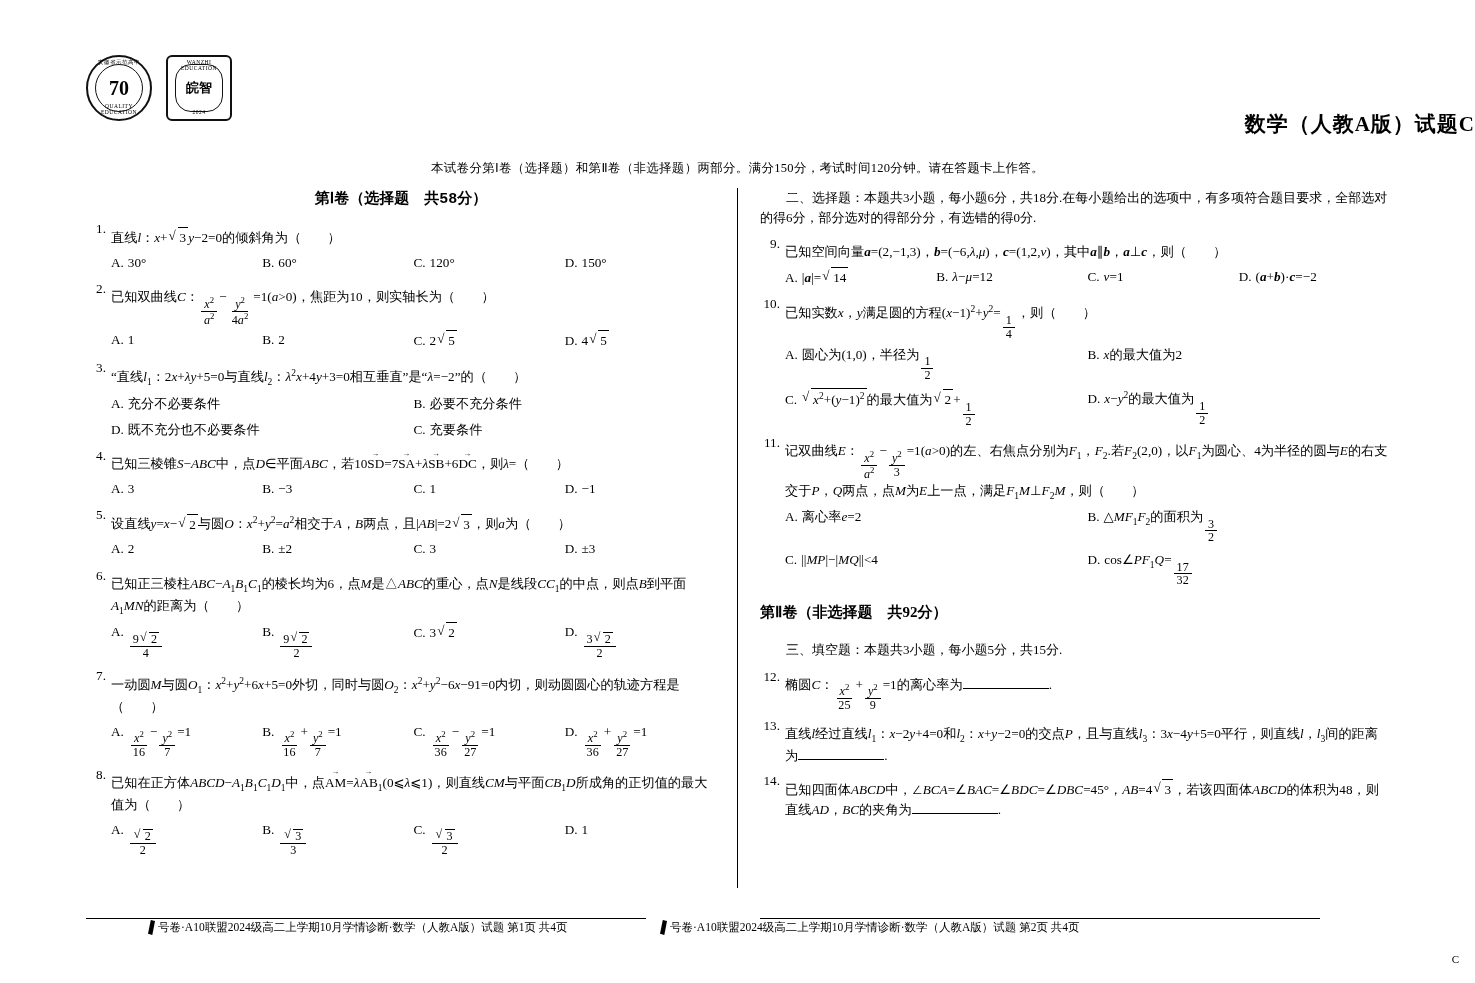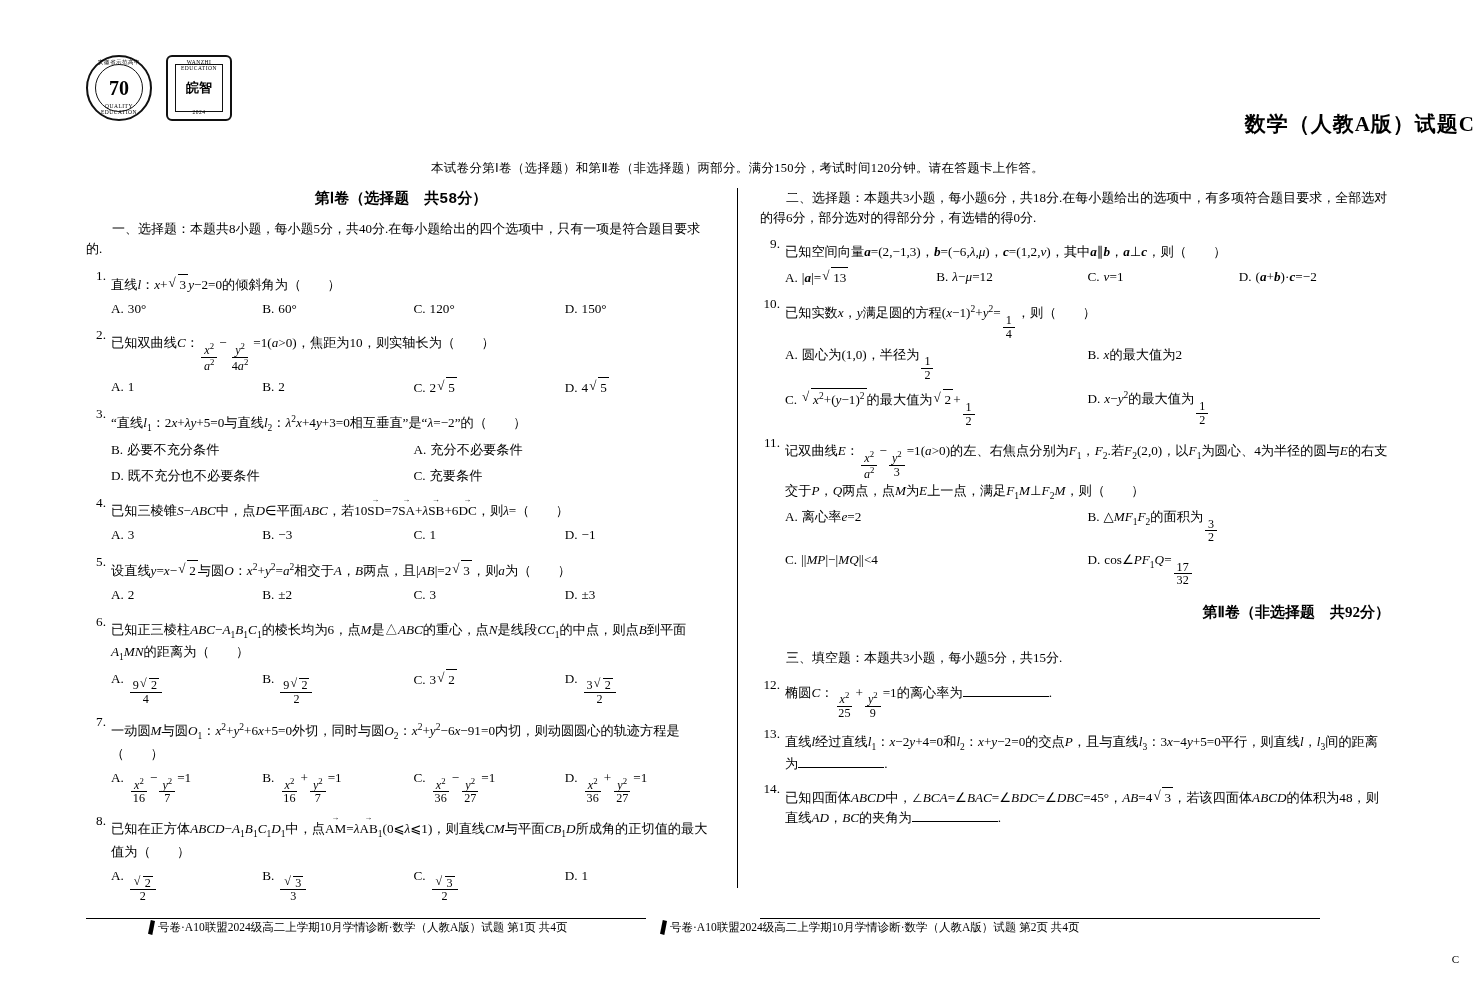--- a/index.html
+++ b/index.html
@@ -28,21 +28,21 @@
     font-family:"Liberation Serif",serif;
     position:relative;
   }
   .logo .inner{
     width:46px;height:46px;border-radius:50%;
     border:1px solid #111;
     display:flex;align-items:center;justify-content:center;
     font-size:20px;font-weight:bold;
   }
   .logo2{border-radius:6px;}
-  .logo2 .inner{border-radius:0;font-size:13px;}
+  .logo2 .inner{border-radius:16px;font-size:13px;}
   .logo .ring-text{position:absolute;font-size:5.5px;letter-spacing:0.5px;}
   .rt-top{top:3px;}
   .rt-bot{bottom:3px;}
 
   .title-main{
     position:absolute;left:0;right:0;top:62px;
     text-align:center;
     font-size:27px;font-weight:bold;
     font-family:"Liberation Serif",serif;
     letter-spacing:0.5px;
@@ -136,21 +136,21 @@
   .footer.right{left:660px;}
   .footer-line{
     position:absolute;height:1px;background:#000;bottom:64px;
   }
   .fl-left{left:86px;width:560px;}
   .fl-right{left:760px;width:560px;}
   .corner-c{
     position:absolute;right:16px;bottom:18px;font-size:11px;
   }
   .sec2-title{
-    text-align:right;font-weight:bold;font-size:15px;margin:14px 0 24px 0;
+    text-align:left;font-weight:bold;font-size:15px;margin:14px 0 16px 0;
   }
   .blank{display:inline-block;border-bottom:1px solid #000;width:86px;}
 </style>
 </head>
 <body>
 
 <div class="page">
 
   <div class="logos">
     <div class="logo">
@@ -165,21 +165,20 @@
     </div>
   </div>
 
   <div class="title-sub">数学（人教A版）试题C</div>
   <div class="notice">本试卷分第Ⅰ卷（选择题）和第Ⅱ卷（非选择题）两部分。满分150分，考试时间120分钟。请在答题卡上作答。</div>
 
   <div class="divider"></div>
 
   <div class="col col-left">
     <div class="sec-title">第Ⅰ卷（选择题　共58分）</div>
-    <div class="instr">一、选择题：本题共8小题，每小题5分，共40分.在每小题给出的四个选项中，只有一项是符合题目要求的.</div>
 
     <div class="q">
       <span class="num">1.</span>
       <span class="body">直线<i>l</i>：<i>x</i>+<span class="sq"><span>3</span></span><i>y</i>−2=0的倾斜角为（　　）</span>
     </div>
     <div class="opts four">
       <div><span class="lab">A.</span><span>30°</span></div>
       <div><span class="lab">B.</span><span>60°</span></div>
       <div><span class="lab">C.</span><span>120°</span></div>
       <div><span class="lab">D.</span><span>150°</span></div>
@@ -200,22 +199,22 @@
       <div><span class="lab">B.</span>2</div>
       <div><span class="lab">C.</span>2<span class="sq"><span>5</span></span></div>
       <div><span class="lab">D.</span>4<span class="sq"><span>5</span></span></div>
     </div>
 
     <div class="q">
       <span class="num">3.</span>
       <span class="body">“直线<i>l</i><sub>1</sub>：2<i>x</i>+<i>λy</i>+5=0与直线<i>l</i><sub>2</sub>：<i>λ</i><sup>2</sup><i>x</i>+4<i>y</i>+3=0相互垂直”是“<i>λ</i>=−2”的（　　）</span>
     </div>
     <div class="opts two">
+      <div><span class="lab">A.</span><span>充分不必要条件</span></div>
       <div><span class="lab">B.</span><span>必要不充分条件</span></div>
-      <div><span class="lab">A.</span><span>充分不必要条件</span></div>
     </div>
     <div class="opts two">
       <div><span class="lab">D.</span><span>既不充分也不必要条件</span></div>
       <div><span class="lab">C.</span><span>充要条件</span></div>
     </div>
 
     <div class="q">
       <span class="num">4.</span>
       <span class="body">已知三棱锥<i>S</i>−<i>ABC</i>中，点<i>D</i>∈平面<i>ABC</i>，若10<span class="vec">SD</span>=7<span class="vec">SA</span>+<i>λ</i><span class="vec">SB</span>+6<span class="vec">DC</span>，则<i>λ</i>=（　　）</span>
     </div>
@@ -314,21 +313,21 @@
   </div>
 
   <div class="col col-right">
     <div class="instr">二、选择题：本题共3小题，每小题6分，共18分.在每小题给出的选项中，有多项符合题目要求，全部选对的得6分，部分选对的得部分分，有选错的得0分.</div>
 
     <div class="q">
       <span class="num">9.</span>
       <span class="body">已知空间向量<b><i>a</i></b>=(2,−1,3)，<b><i>b</i></b>=(−6,<i>λ</i>,<i>μ</i>)，<b><i>c</i></b>=(1,2,<i>v</i>)，其中<b><i>a</i></b>∥<b><i>b</i></b>，<b><i>a</i></b>⊥<b><i>c</i></b>，则（　　）</span>
     </div>
     <div class="opts four">
-      <div><span class="lab">A.</span>|<b><i>a</i></b>|=<span class="sq"><span>13</span></span></div>
+      <div><span class="lab">A.</span>|<b><i>a</i></b>|=<span class="sq"><span>14</span></span></div>
       <div><span class="lab">B.</span><i>λ</i>−<i>μ</i>=12</div>
       <div><span class="lab">C.</span><i>v</i>=1</div>
       <div><span class="lab">D.</span>(<b><i>a</i></b>+<b><i>b</i></b>)·<b><i>c</i></b>=−2</div>
     </div>
 
     <div class="q">
       <span class="num">10.</span>
       <span class="body">已知实数<i>x</i>，<i>y</i>满足圆的方程(<i>x</i>−1)<sup>2</sup>+<i>y</i><sup>2</sup>=<span class="frac">
             <span class="n">1</span>
             <span class="d">4</span>

